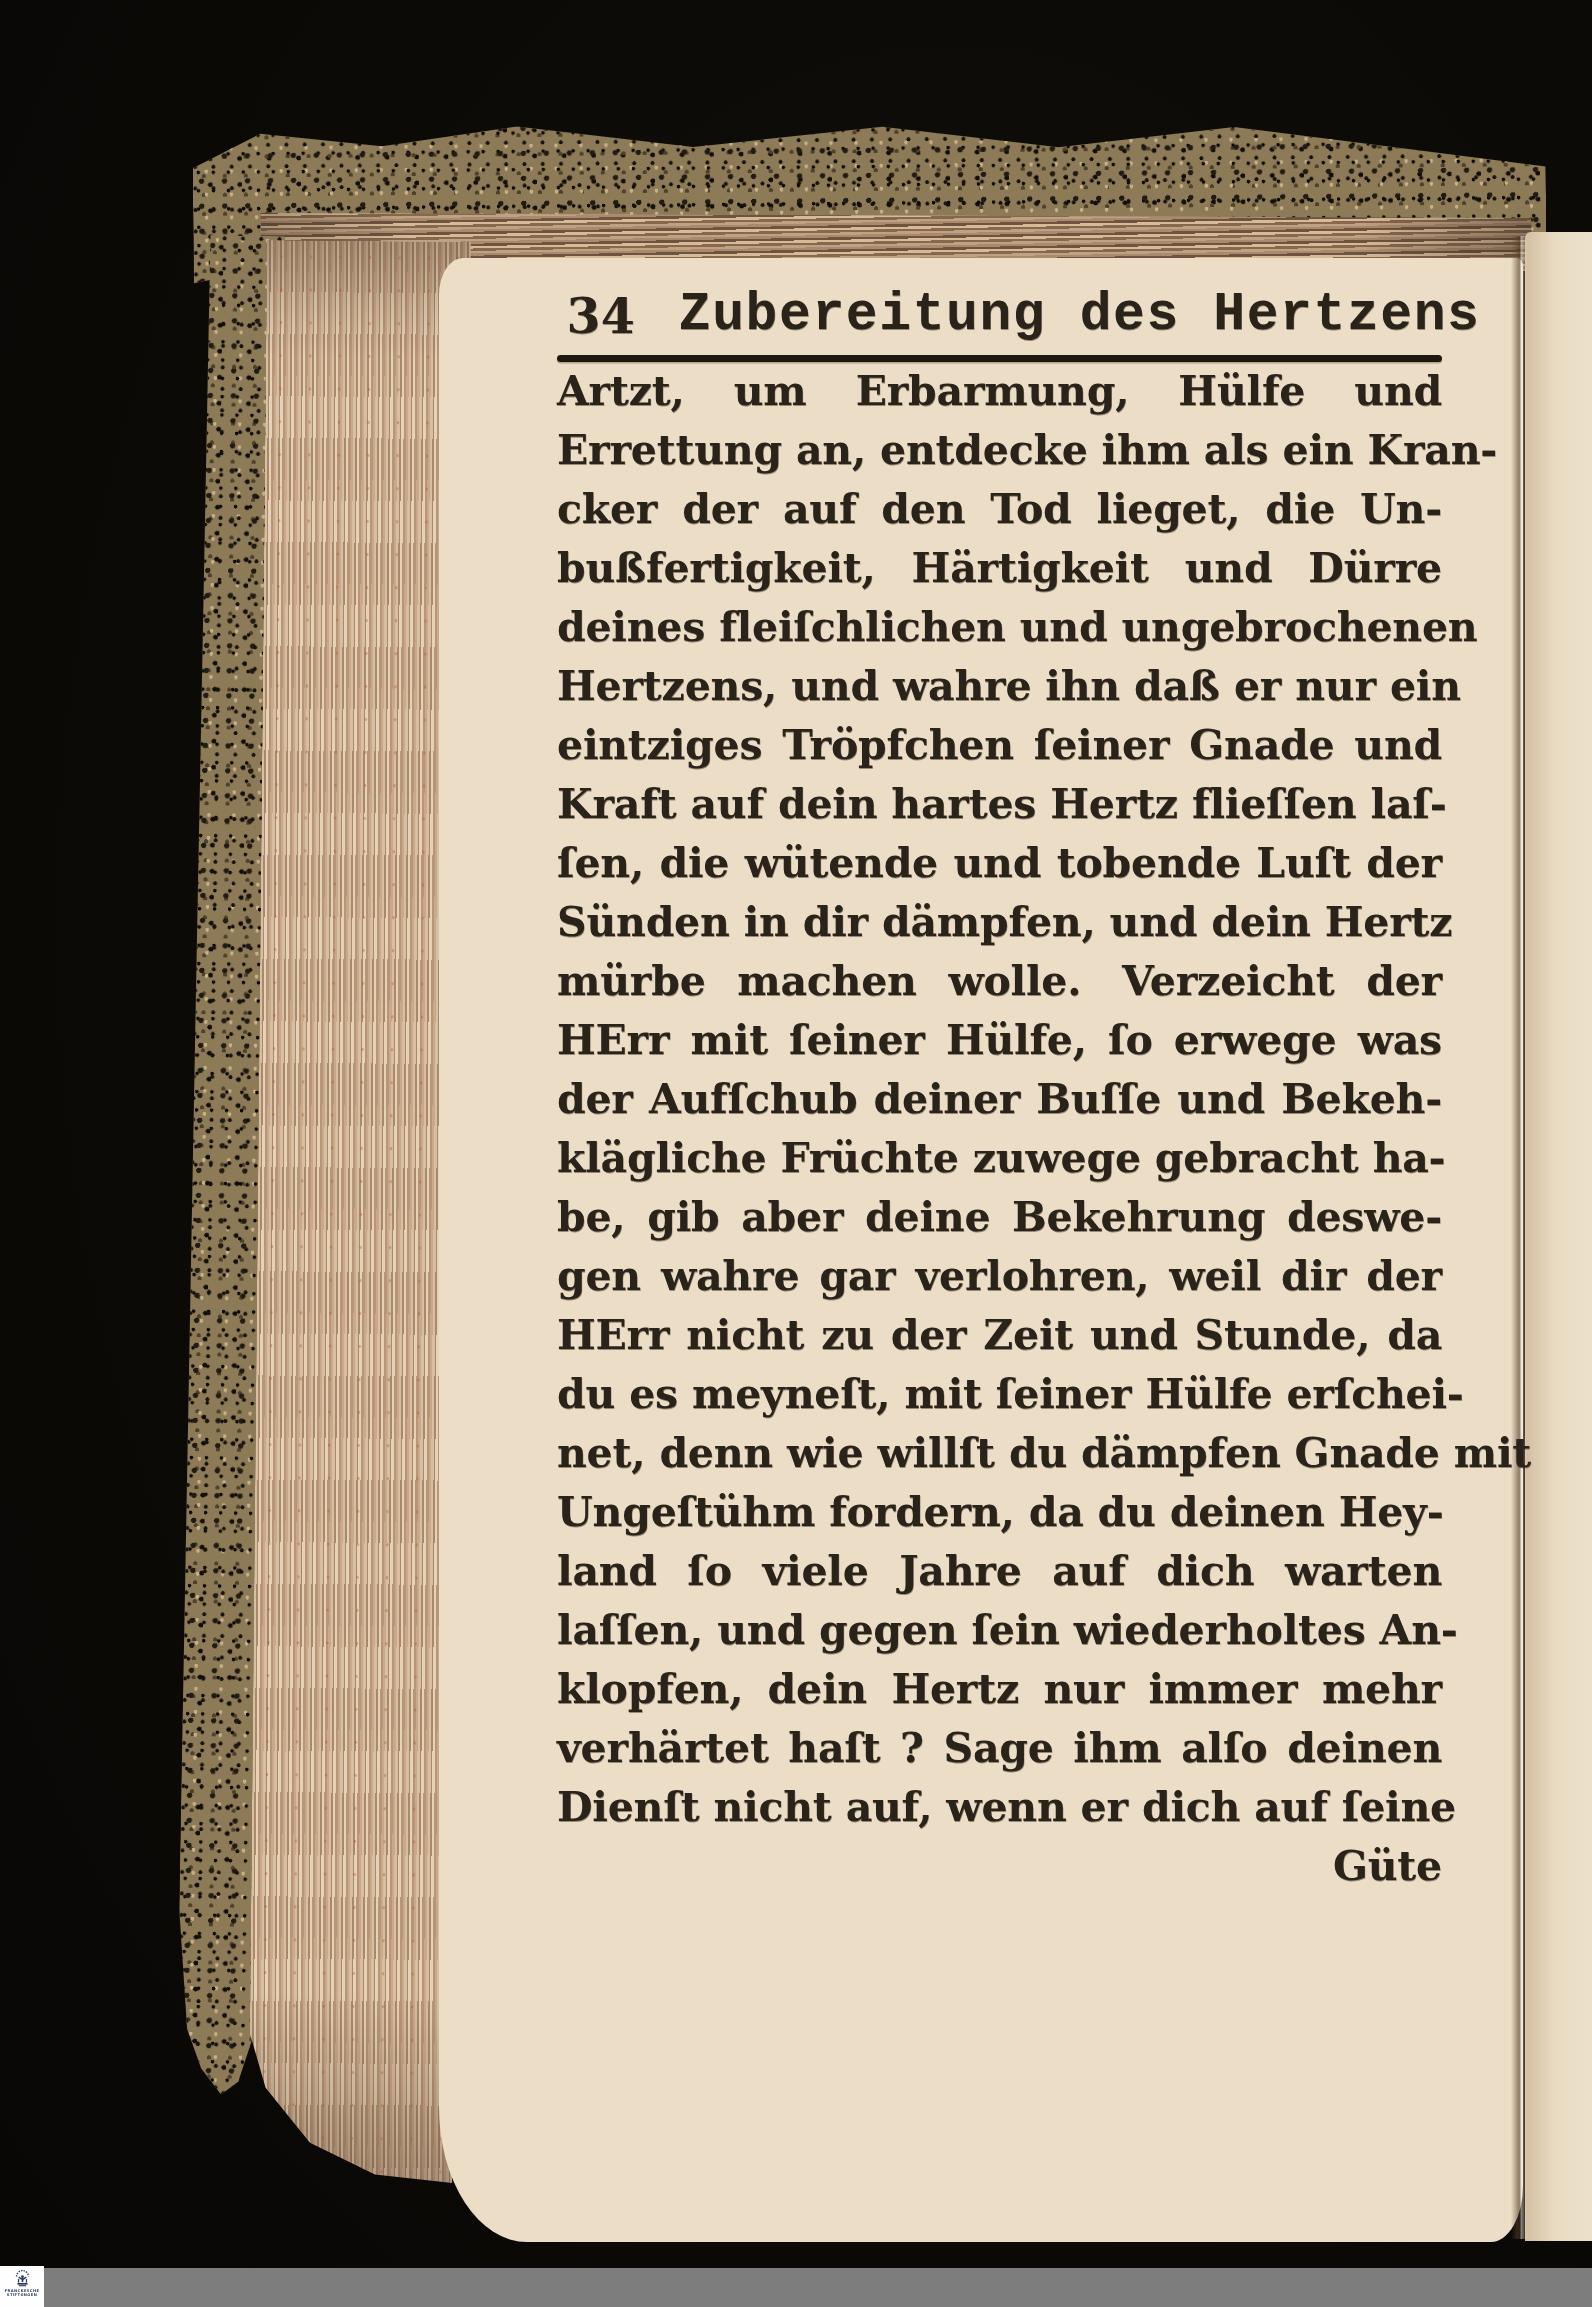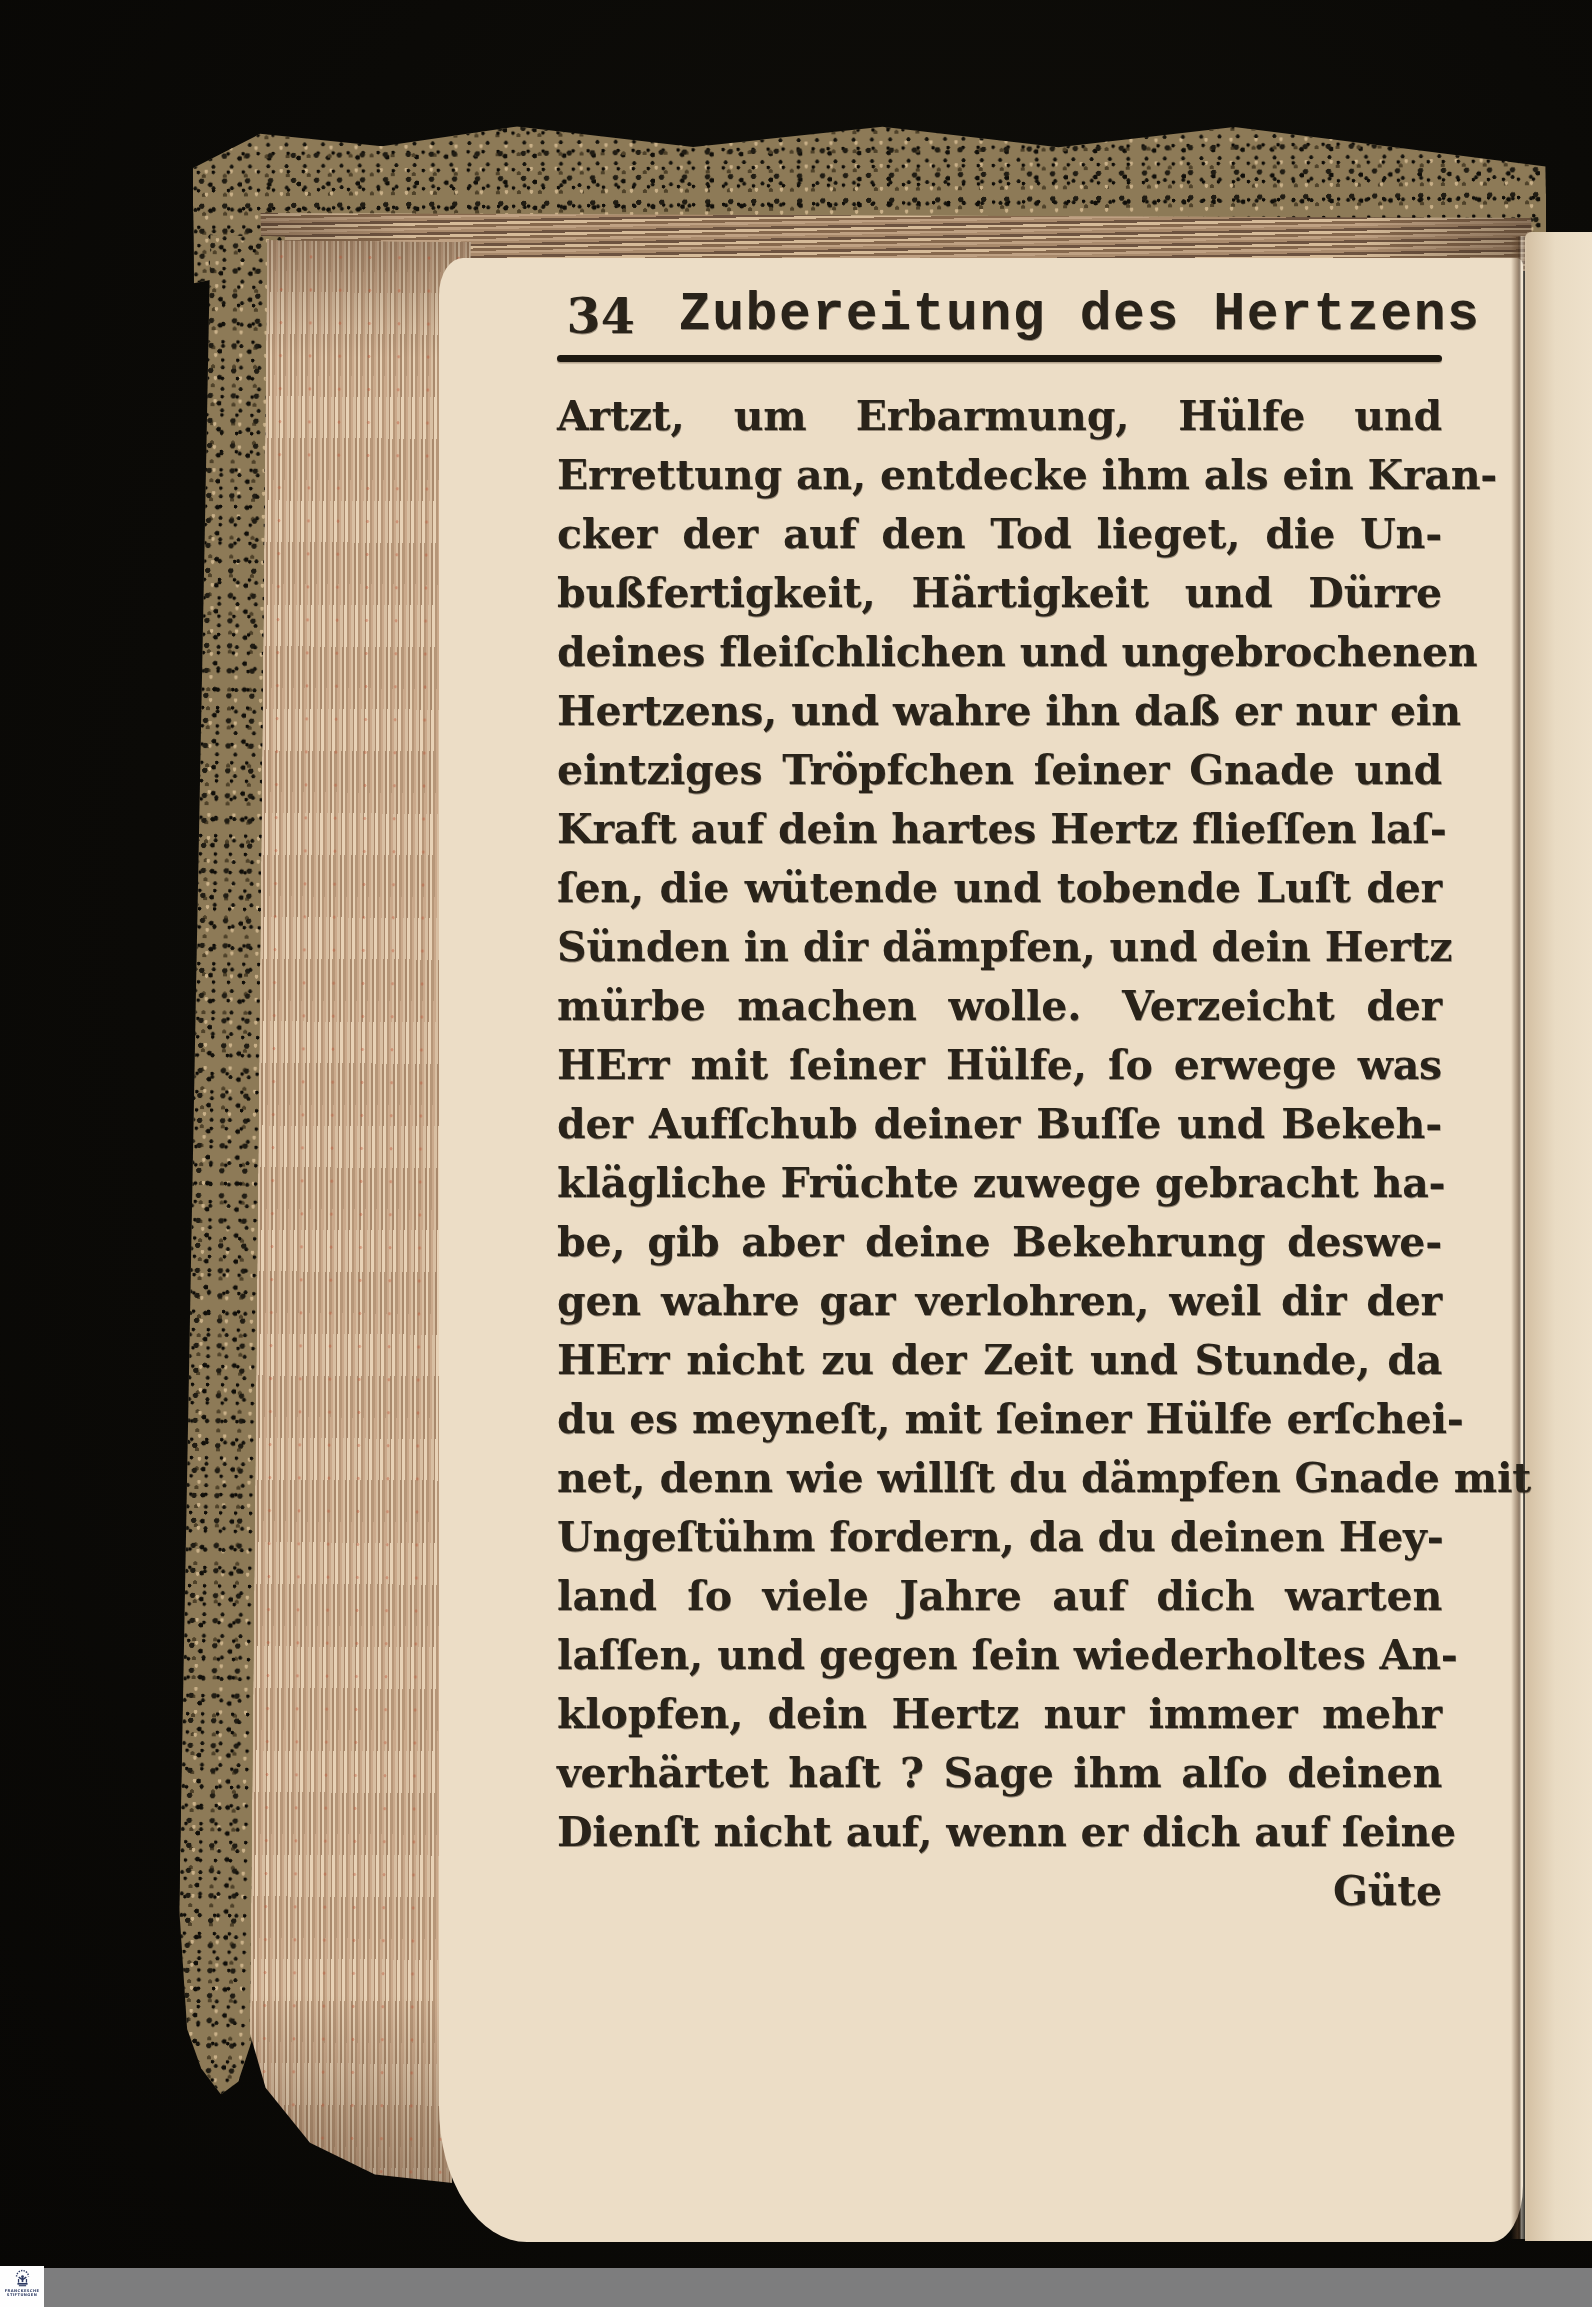--- a/index.html
+++ b/index.html
@@ -74,21 +74,21 @@
   }
   #text-block{
     left:557px;top:285px;width:885px;z-index:6;color:#29231a;
     text-shadow:0.5px 0.6px 0.5px rgba(46,36,24,.45);
   }
   #page-header{display:flex;align-items:flex-end;gap:44px;}
   #page-number{font-size:49px;font-weight:700;padding-left:9.6px;}
   #running-title{flex:1;text-align:center;font-size:53px;font-weight:700;letter-spacing:1.6px;white-space:nowrap;font-family:Liberation Mono, monospace;}
   #header-rule{height:7.2px;background:#1d1810;margin-top:9.6px;border-radius:4px;
     box-shadow:0 1.6px 0.8px rgba(90,70,50,.4);}
-  #body-text{margin-top:25px;}
+  #body-text{margin-top:0;}
   .line{
     font-size:41px;font-weight:700;line-height:59px;height:59px;
     text-align:justify;text-align-last:justify;letter-spacing:-0.2px;white-space:nowrap;
   }
   .line.catchword{text-align:center;text-align-last:right;}
   #library-stamp{
     left:0;top:2266px;width:44px;height:41px;background:#fefefe;z-index:8;
     display:flex;flex-direction:column;align-items:center;justify-content:flex-start;
   }
   #stamp-logo{margin-top:1.6px;}

